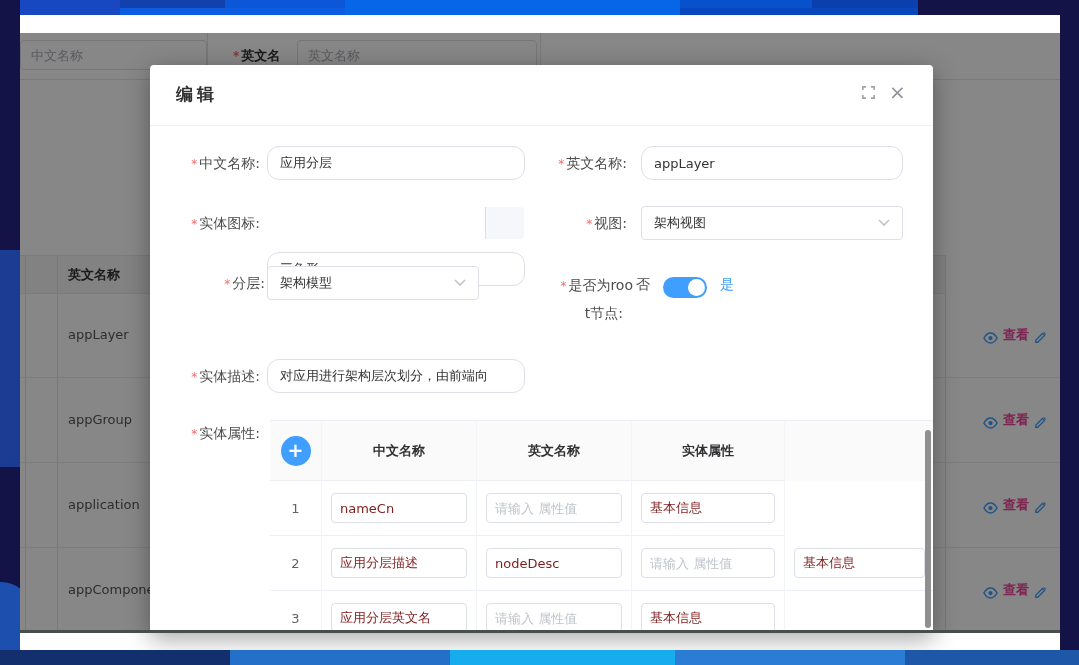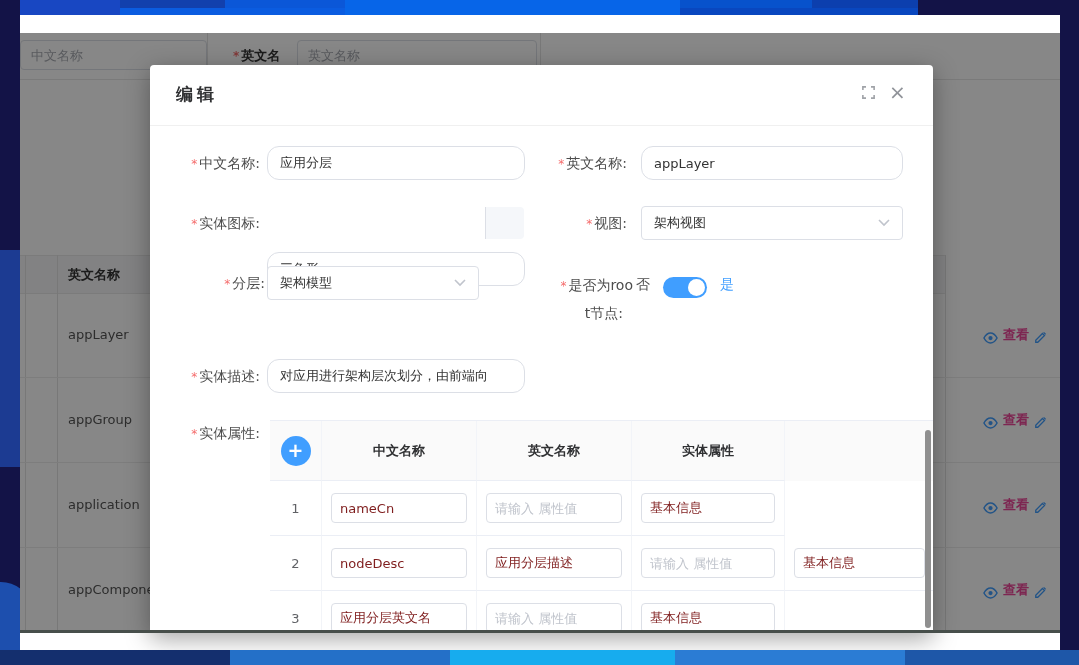--- a/index.html
+++ b/index.html
@@ -264,24 +264,24 @@
                 <input class="cipt" placeholder="请输入 属性值" style="">
               </div>
             <div class="acell">
                 <input class="cipt" value="基本信息" style="">
               </div>
           </div>
 
           <div class="arow adata">
             <div class="acell idx">2</div>
             <div class="acell">
+                <input class="cipt" value="应用分层描述" style="">
+              </div>
+            <div class="acell">
                 <input class="cipt" value="nodeDesc" style="">
-              </div>
-            <div class="acell">
-                <input class="cipt" value="应用分层描述" style="">
               </div>
             <div class="acell">
                 <input class="cipt" placeholder="请输入 属性值" style="">
               </div>
             <div class="acell">
                 <input class="cipt" value="基本信息" style="">
               </div>
           </div>
 
           <div class="arow adata">

